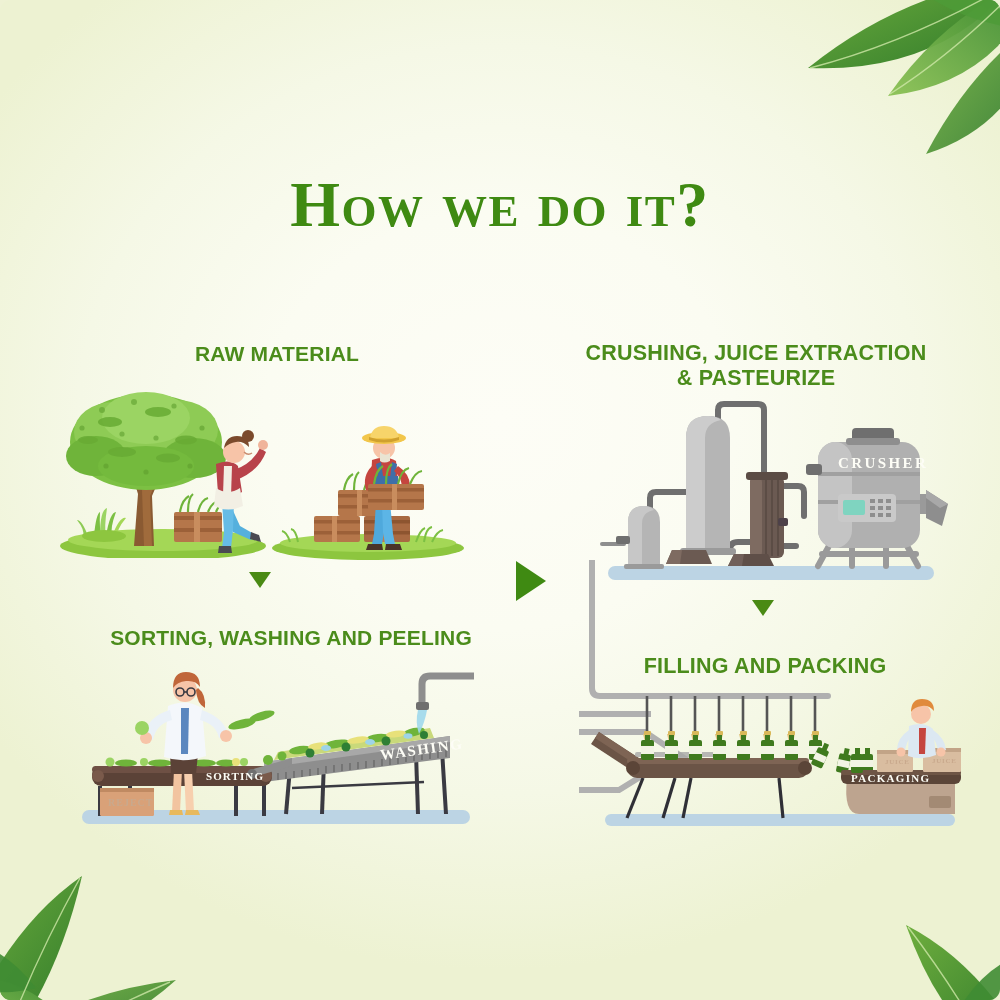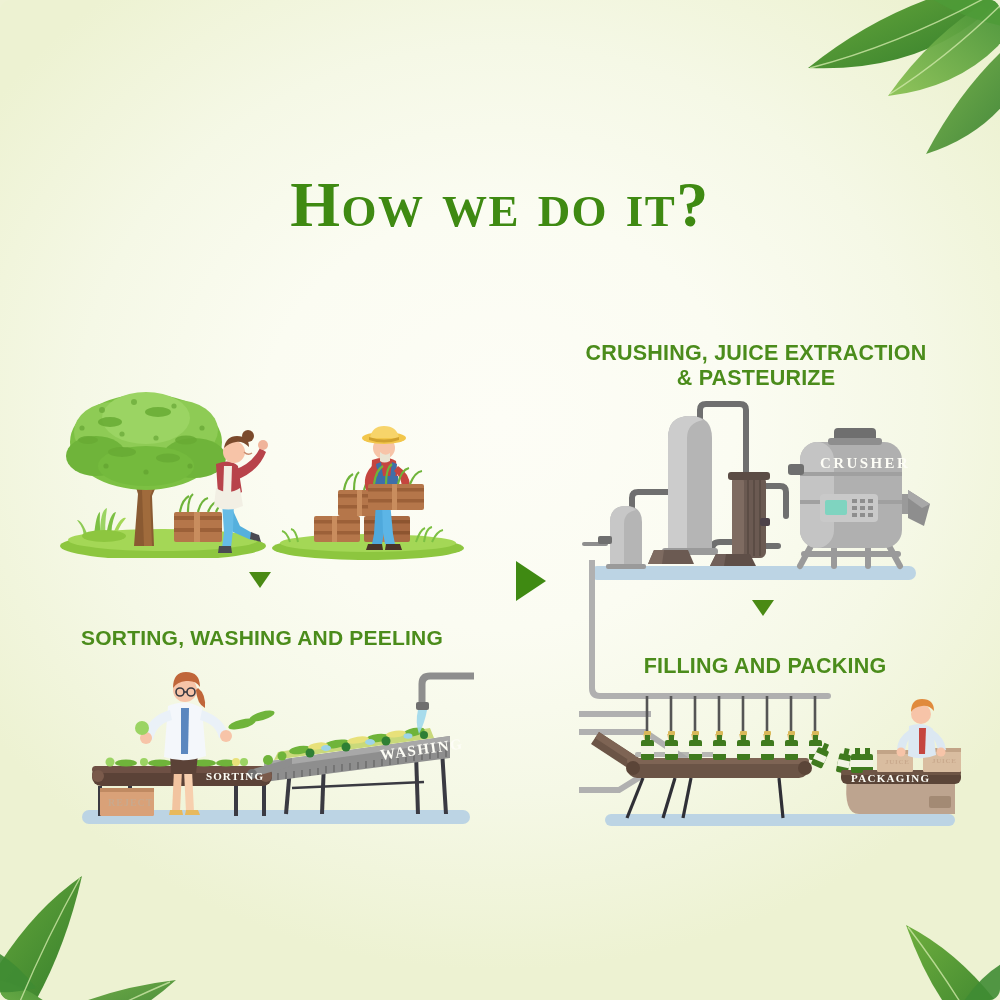--- a/index.html
+++ b/index.html
@@ -38,21 +38,21 @@
   
   .shead {
     position:absolute;
     font-weight:700;
     color:#4b8c1b;
     letter-spacing:.2px;
     line-height:1.18;
     white-space:pre-line;
   }
   #h-raw      { left:150px;  top:342px; width:254px; font-size:21px; text-align:center; }
-  #h-sort     { left:52px;   top:626px; width:420px; font-size:21px; text-align:center; }
+  #h-sort     { left:52px;   top:626px; width:420px; font-size:21px; text-align:right; }
   #h-crush    { left:570px;  top:341px; width:372px; font-size:21.5px; text-align:center; }
   #h-fill     { left:600px;  top:654px; width:330px; font-size:21.5px; text-align:center; }
 
   
   .tri-down {
     position:absolute; width:0; height:0;
     border-left:11px solid transparent;
     border-right:11px solid transparent;
     border-top:16px solid #4a8a14;
   }
@@ -69,20 +69,21 @@
   
   .scene { position:absolute; }
 </style>
 </head>
 <body>
 
 <div id="stage">
 
   <div id="title">How we do it?</div>
 
+  <div class="shead" id="h-raw">RAW MATERIAL</div>
   <div class="shead" id="h-sort">SORTING, WASHING AND PEELING</div>
   <div class="shead" id="h-crush">CRUSHING, JUICE EXTRACTION
 &amp; PASTEURIZE</div>
   <div class="shead" id="h-fill">FILLING AND PACKING</div>
 
   <div class="tri-down" id="arr-d1"></div>
   <div class="tri-right" id="arr-r1"></div>
   <div class="tri-down" id="arr-d2"></div>
 
   <div class="scene" id="scene-tree" style="left:58px;top:378px;width:220px;height:180px;">
@@ -386,21 +387,21 @@
           <path d="M106 34 l3 0"></path>
         </g>
       </g>
 
       <text x="128" y="122" font-family="Liberation Serif, serif" font-size="11" font-weight="bold" fill="#fdfdf6" letter-spacing="1.1">SORTING</text>
       <text x="303" y="102" font-family="Liberation Serif, serif" font-size="15" font-weight="bold" fill="#fdfdf6" letter-spacing="1.6" transform="rotate(-8 303 102)">WASHING</text>
       <text x="30" y="148" font-family="Liberation Serif, serif" font-size="10" font-weight="bold" fill="#c9a98d" letter-spacing="1">REJECT</text>
     </svg>
   </div>
 
-  <div class="scene" id="scene-crusher" style="left:572px;top:398px;width:364px;height:192px;">
+  <div class="scene" id="scene-crusher" style="left:590px;top:398px;width:364px;height:192px;">
     <svg width="364" height="192" viewBox="0 0 364 192">
 
       <g stroke="#6f6f6f" stroke-width="6" fill="none" stroke-linecap="round">
         <path d="M128 88 L128 12 q0-6 6-6 L168 6 q6 0 6 6 L174 80"></path>
         <path d="M60 126 L60 100 q0-6 6-6 L96 94"></path>
         <path d="M174 82 q2 6 10 6 L208 88 q6 0 6 6 L214 118"></path>
         <path d="M272 44 L300 44 q6 0 6 6 L306 66"></path>
         <path d="M272 44 q-6 0 -6 6 L266 62"></path>
         <path d="M140 152 q0 -8 8 -8 L166 144"></path>
         <path d="M186 156 q0 -8 8 -8 L206 148"></path>

